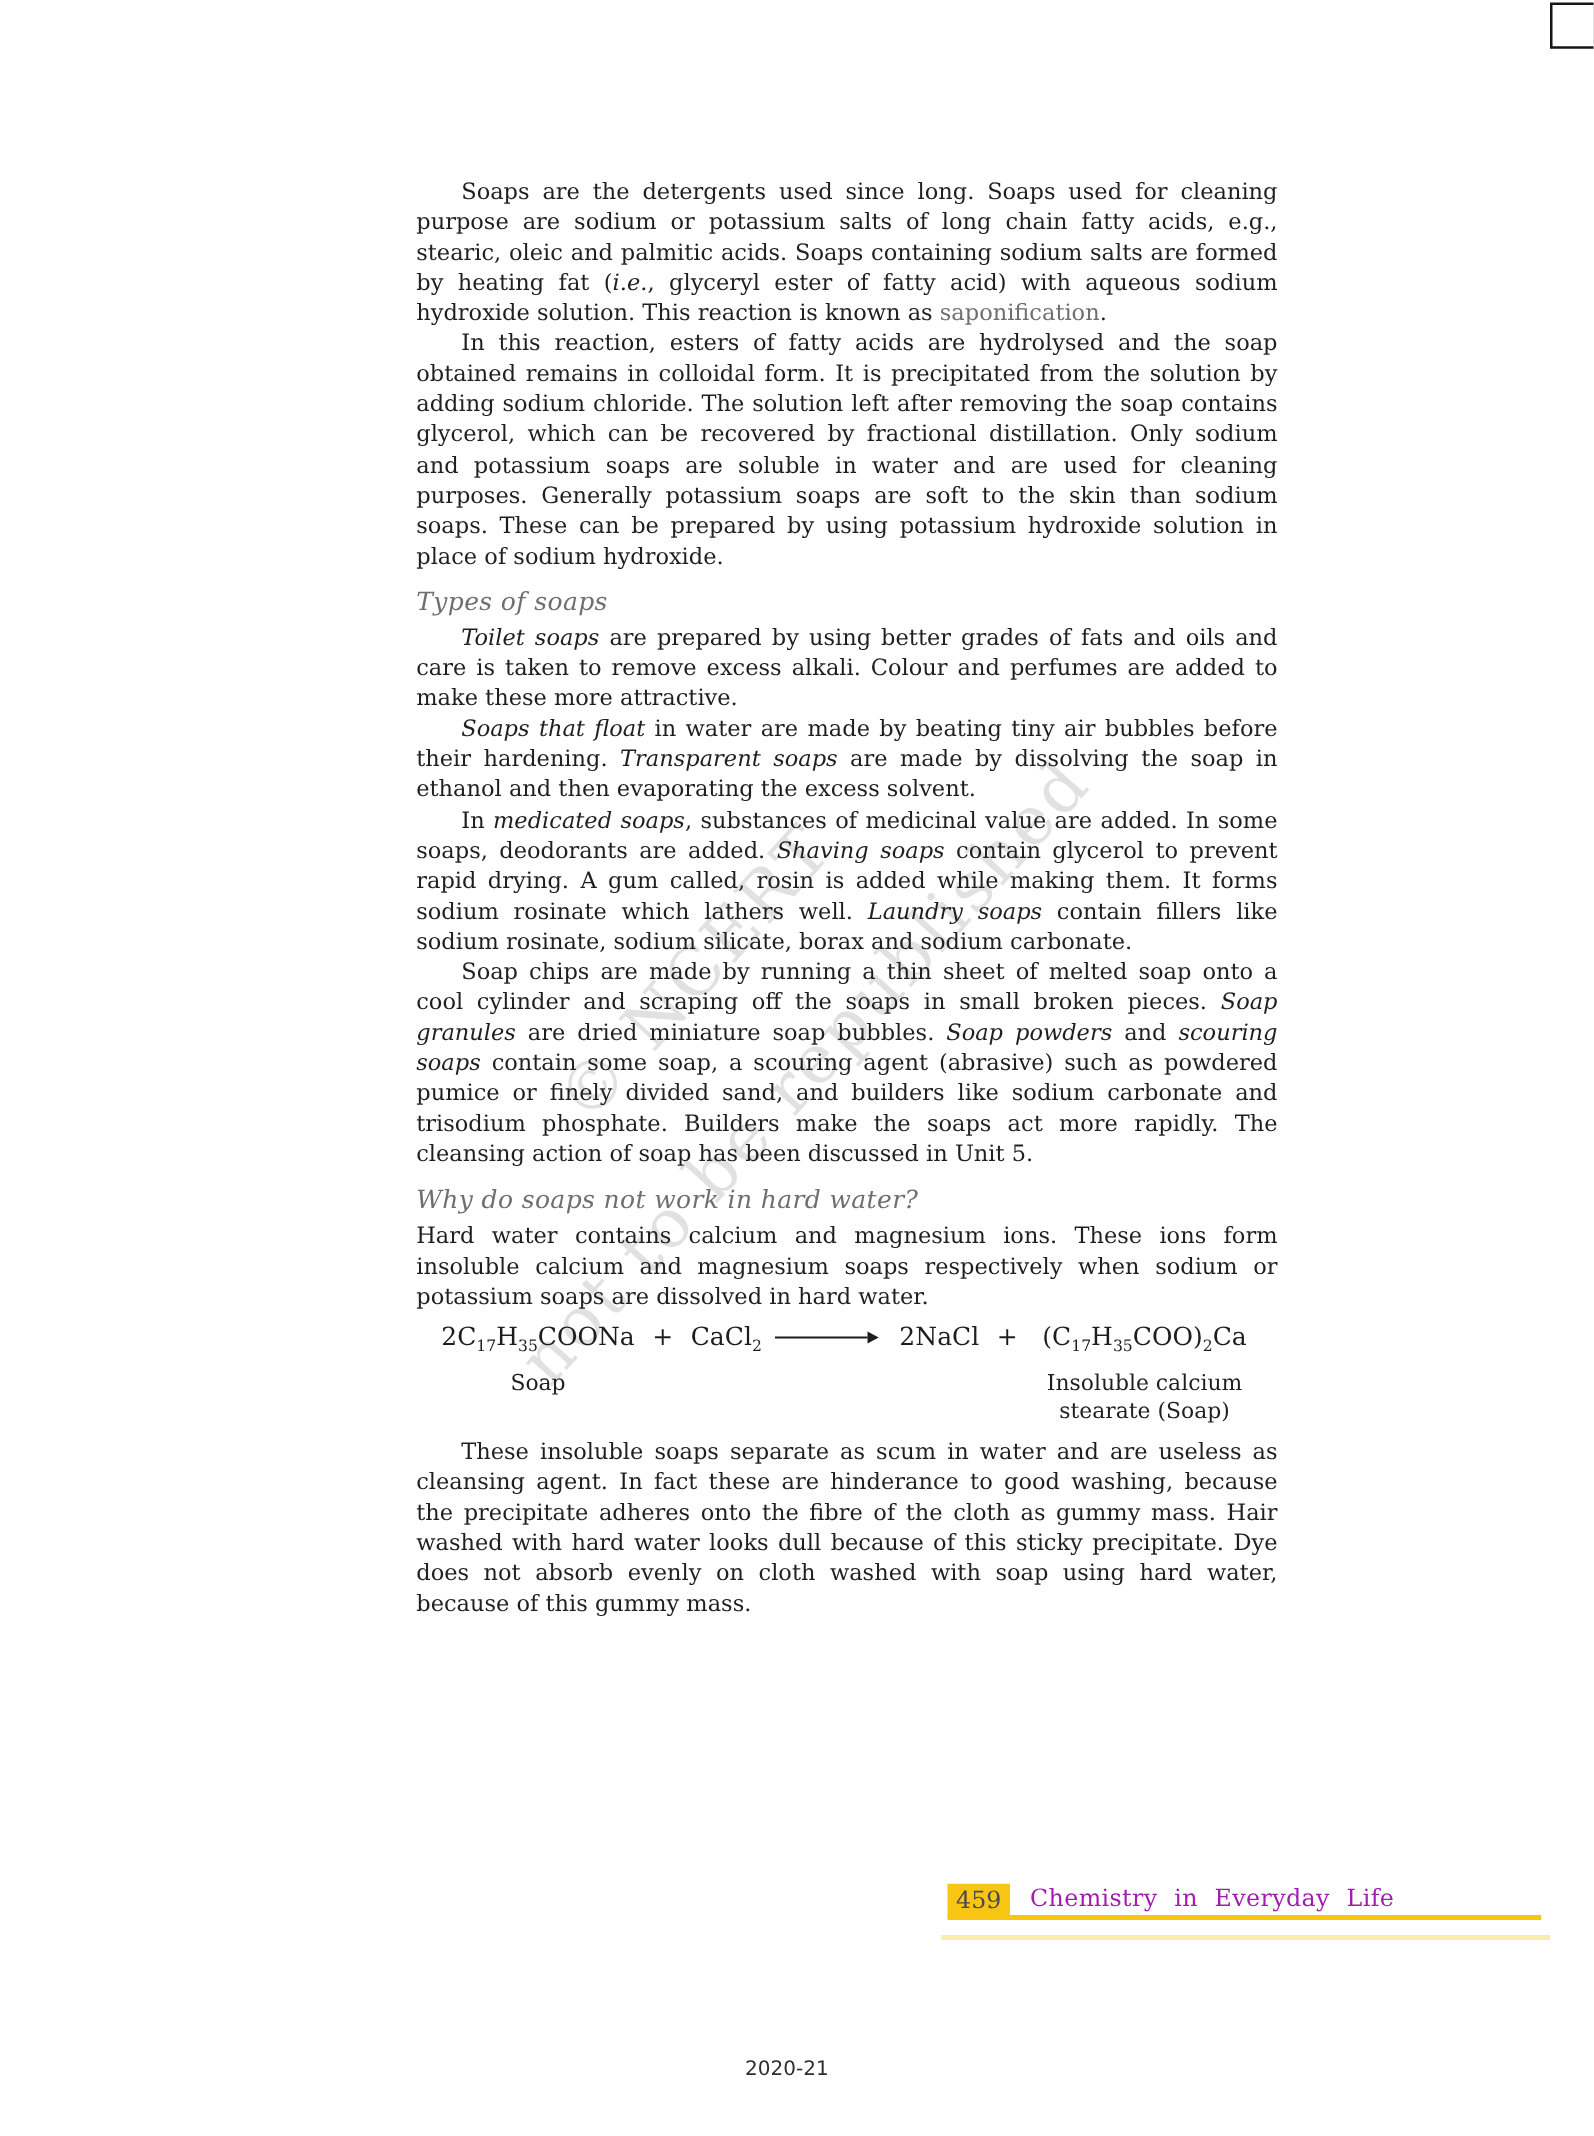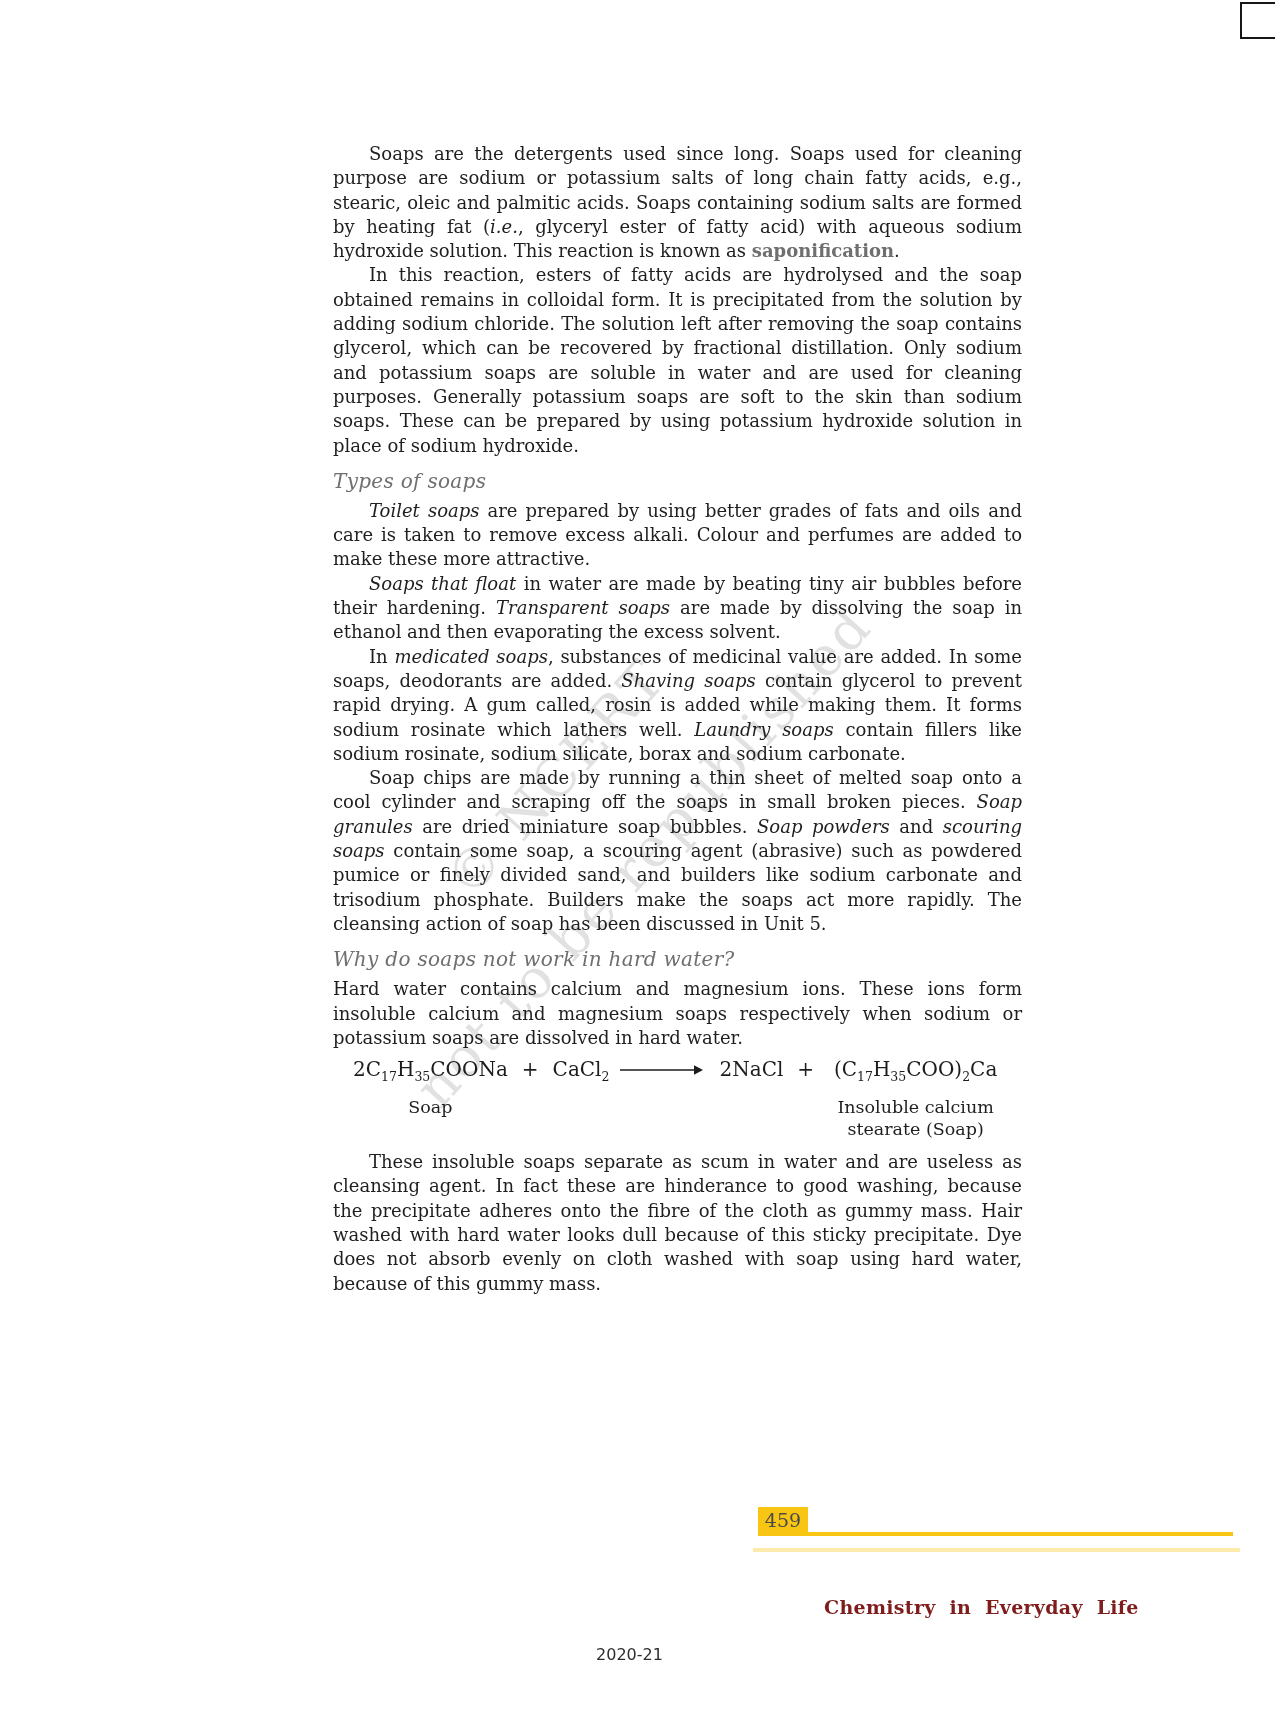--- a/index.html
+++ b/index.html
@@ -30,21 +30,21 @@
   }
   
   .text-block {
     position:absolute; left:333px; top:142px; width:689px; z-index:1;
   }
   .body-para {
     margin:0; font-size:18px; line-height:24.3px;
     text-align:justify; color:#1f1f1f;
   }
   .body-para.indent { text-indent:36px; }
-  .term-gray { color:#6f6f6f; font-weight:bold; }
+  .term-gray { color:#6f6f6f; font-weight:normal; }
   .sec-heading {
     margin:11px 0 6px 0;
     font-size:20px; font-weight:normal; font-style:italic;
     color:#6f6f6f; letter-spacing:0.3px;
   }
   
   .equation { margin:6px 0 10px 0; padding-left:20px; }
   .eq-main {
     display:flex; align-items:flex-start;
     font-size:20px; line-height:26px; color:#1d1d1d;
@@ -60,24 +60,23 @@
   .eq-label.wide { max-width:175px; }
   
   .footer { position:absolute; left:0; top:0; width:1067px; height:1709px; pointer-events:none; }
   .page-number-badge {
     position:absolute; left:758px; top:1507px;
     width:50px; height:27px;
     background:#F9C513;
     color:#4a4a4a; font-size:19px; line-height:27px; text-align:center;
   }
   .footer-title {
-    position:absolute; left:824px; top:1596px;
-    color:#7f1d1d; font-size:19px; word-spacing:7px; letter-spacing:0.3px;
+    position:absolute; left:824px; top:1508px;
+    color:#a21caf; font-size:19px; word-spacing:7px; letter-spacing:0.3px;
     white-space:nowrap;
-    font-weight:bold;
   }
   .footer-rule {
     position:absolute; left:758px; top:1532px;
     width:475px; height:3.5px; background:#F9C513;
   }
   .footer-rule-faint {
     position:absolute; left:753px; top:1548px;
     width:487px; height:4px; background:#F9C513; opacity:0.35;
   }
   .print-code {

